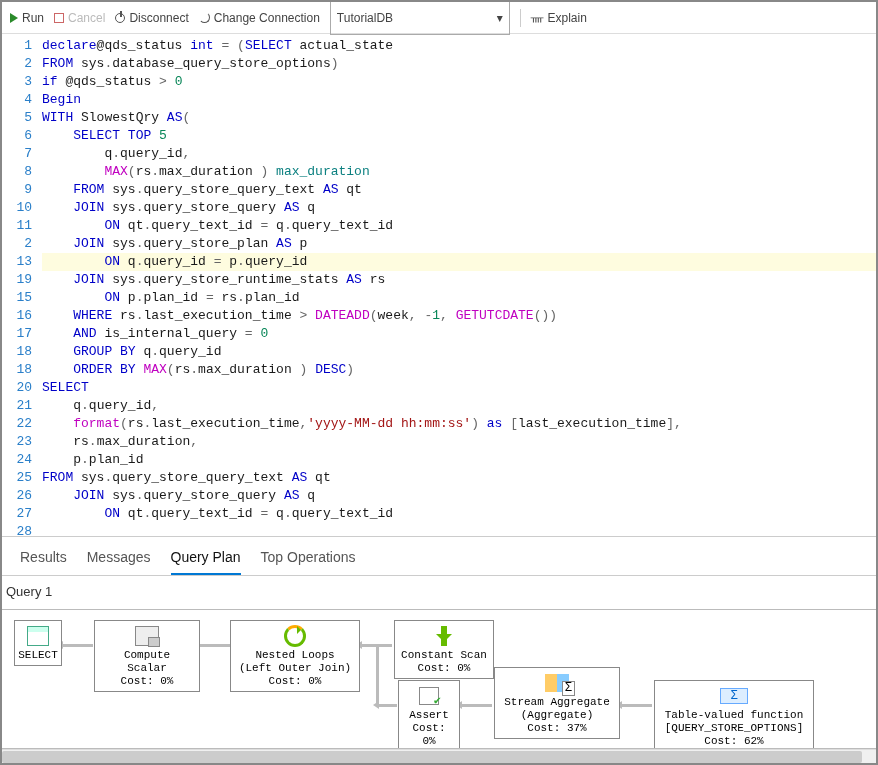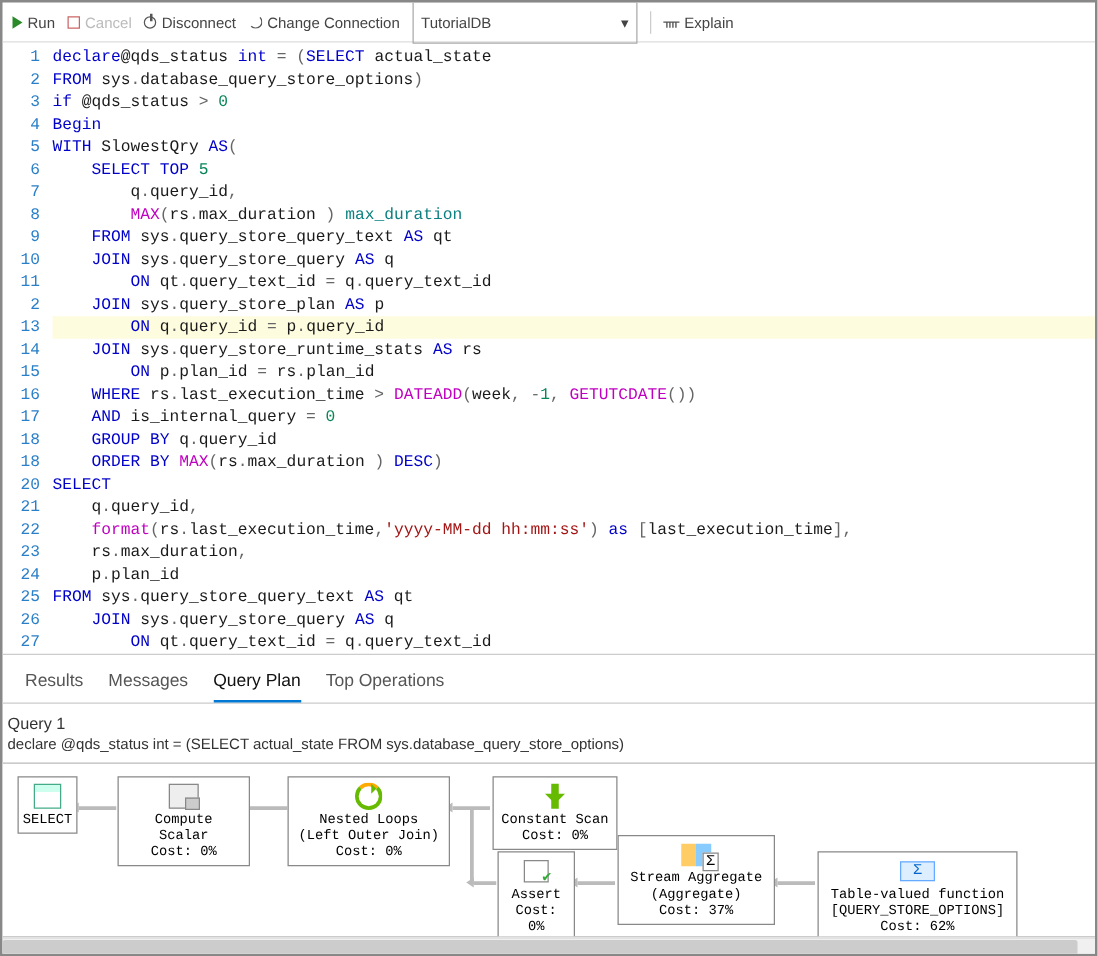--- a/index.html
+++ b/index.html
@@ -231,21 +231,21 @@
       <div>4</div>
       <div>5</div>
       <div>6</div>
       <div>7</div>
       <div>8</div>
       <div>9</div>
       <div>10</div>
       <div>11</div>
       <div>2</div>
       <div>13</div>
-      <div>14</div>
+      <div>19</div>
       <div>15</div>
       <div>16</div>
       <div>17</div>
       <div>18</div>
       <div>18</div>
       <div>20</div>
       <div>21</div>
       <div>22</div>
       <div>23</div>
       <div>24</div>
@@ -259,21 +259,20 @@
 
 <div class="result-tabs">
   <div class="rtab">Results</div>
   <div class="rtab">Messages</div>
   <div class="rtab active">Query Plan</div>
   <div class="rtab">Top Operations</div>
 </div>
 
 <div class="plan-header">
   <div class="qnum">Query 1</div>
-  <div class="qtext">declare @qds_status int = (SELECT actual_state FROM sys.database_query_store_options)</div>
 </div>
 
 <div class="plan-area">
 
   <div class="arrow h" style="left:61px;top:34px;width:30px"></div>
   <div class="arrow h" style="left:198px;top:34px;width:30px"></div>
   <div class="arrow h" style="left:360px;top:34px;width:30px"></div>
 
   <div class="arrow v" style="left:374px;top:36px;height:60px"></div>
   <div class="arrow h" style="left:377px;top:94px;width:18px"></div>

